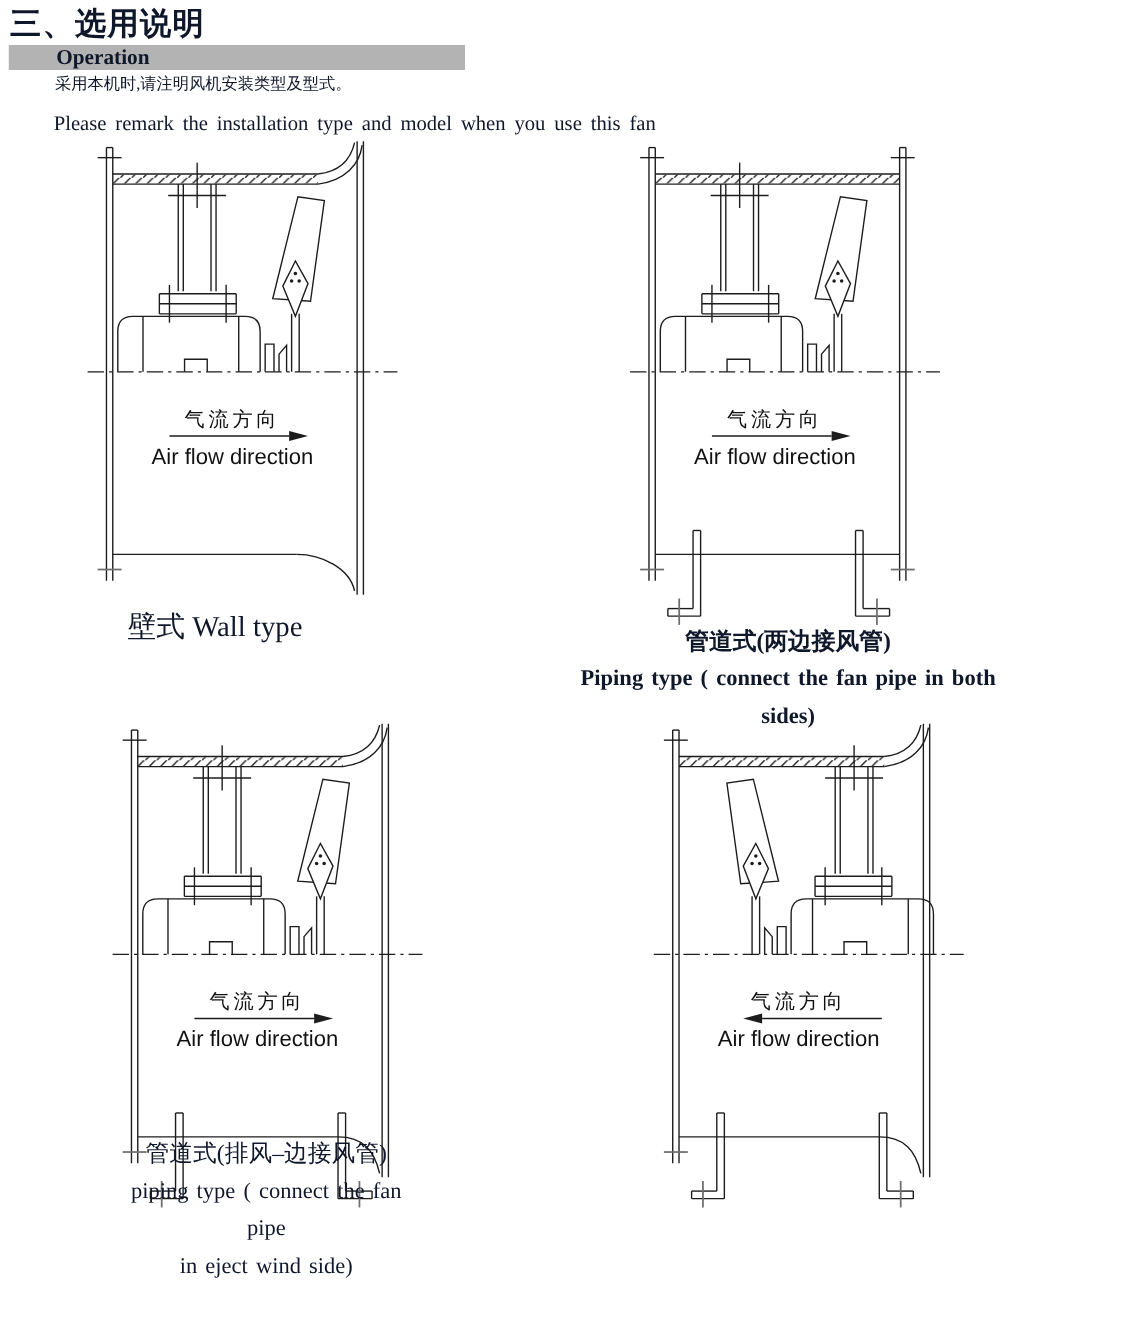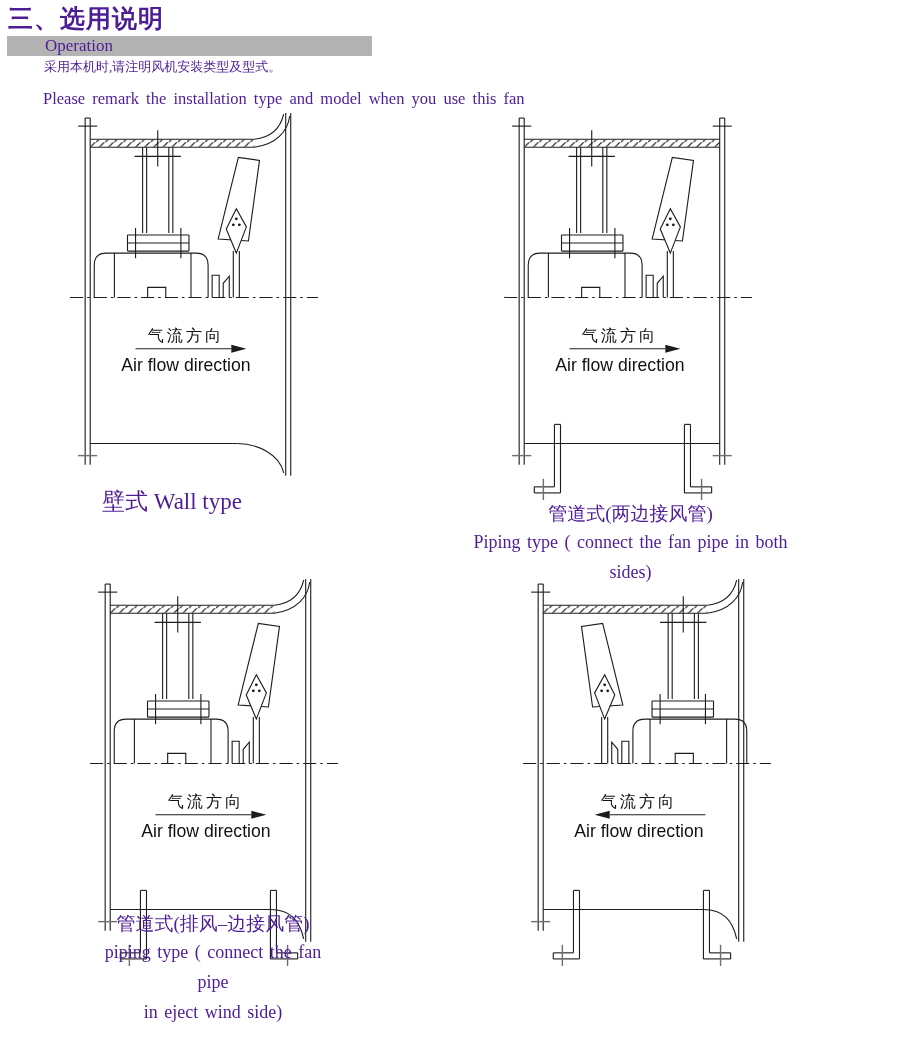--- a/index.html
+++ b/index.html
@@ -1,31 +1,31 @@
 <!DOCTYPE html>
 <html><head>
 <meta charset="utf-8">
 <style>
   html,body{margin:0;padding:0;background:#e9e9e9;}
   .page{
     position:relative;width:906px;height:1061px;background:#ffffff;
-    font-family:"Liberation Serif",serif;color:#4c1d95;overflow:hidden;
+    font-family:"Liberation Serif",serif;color:#0f172a;overflow:hidden;
   }
   .title{
     position:absolute;left:8px;top:2px;margin:0;
     font-size:25px;font-weight:bold;letter-spacing:1px;
     font-family:"Liberation Serif",serif;
   }
   .opbar{
     position:absolute;left:7px;top:36px;width:365px;height:20px;
     background:#b3b3b3;
   }
   .opbar span{
     display:block;line-height:20px;padding-left:38px;
-    font-weight:normal;font-size:17px;font-family:"Liberation Serif",serif;
+    font-weight:bold;font-size:17px;font-family:"Liberation Serif",serif;
   }
   .note-cn{position:absolute;left:44px;top:58px;margin:0;font-size:13px;}
   .note-en{position:absolute;left:43px;top:89px;margin:0;font-size:16.5px;word-spacing:3px;}
   .fig{position:absolute;width:232px;height:396px;}
   .f1{left:78px;top:110px;}
   .f2{left:512px;top:110px;}
   .f3{left:98px;top:576px;}
   .f4{left:531px;top:576px;}
   .fig svg{overflow:visible;display:block;}
   
@@ -34,21 +34,21 @@
   svg .ah{fill:#1c1c1c;stroke:none;}
   svg circle{fill:#1c1c1c;stroke:none;}
   svg .cl{stroke-dasharray:13 4 2.5 4;stroke-width:1;}
   svg .tick{stroke:#6e6e6e;stroke-width:1.4;}
   svg text{stroke:none;fill:#111;text-anchor:middle;}
   svg .tcjk{font-size:16px;letter-spacing:3px;font-family:"Liberation Sans",sans-serif;}
   svg .ten{font-size:17.5px;font-family:"Liberation Sans",sans-serif;}
   
   .cap{position:absolute;text-align:center;}
   .c1{left:62px;top:488px;width:220px;}
-  .c2{left:458px;top:500px;width:345px;}
+  .c2{left:458px;top:500px;width:345px;font-weight:bold;}
   .c3{left:88px;top:910px;width:250px;}
   .c4{left:500px;top:958px;width:290px;}
   .cap-cjk{font-size:19px;line-height:27px;}
   .c1 .cap-cjk{font-size:23px;}
   .cap-en{font-size:18px;line-height:30px;word-spacing:2px;}
 </style>
 </head>
 <body>
 
 <div class="page">

